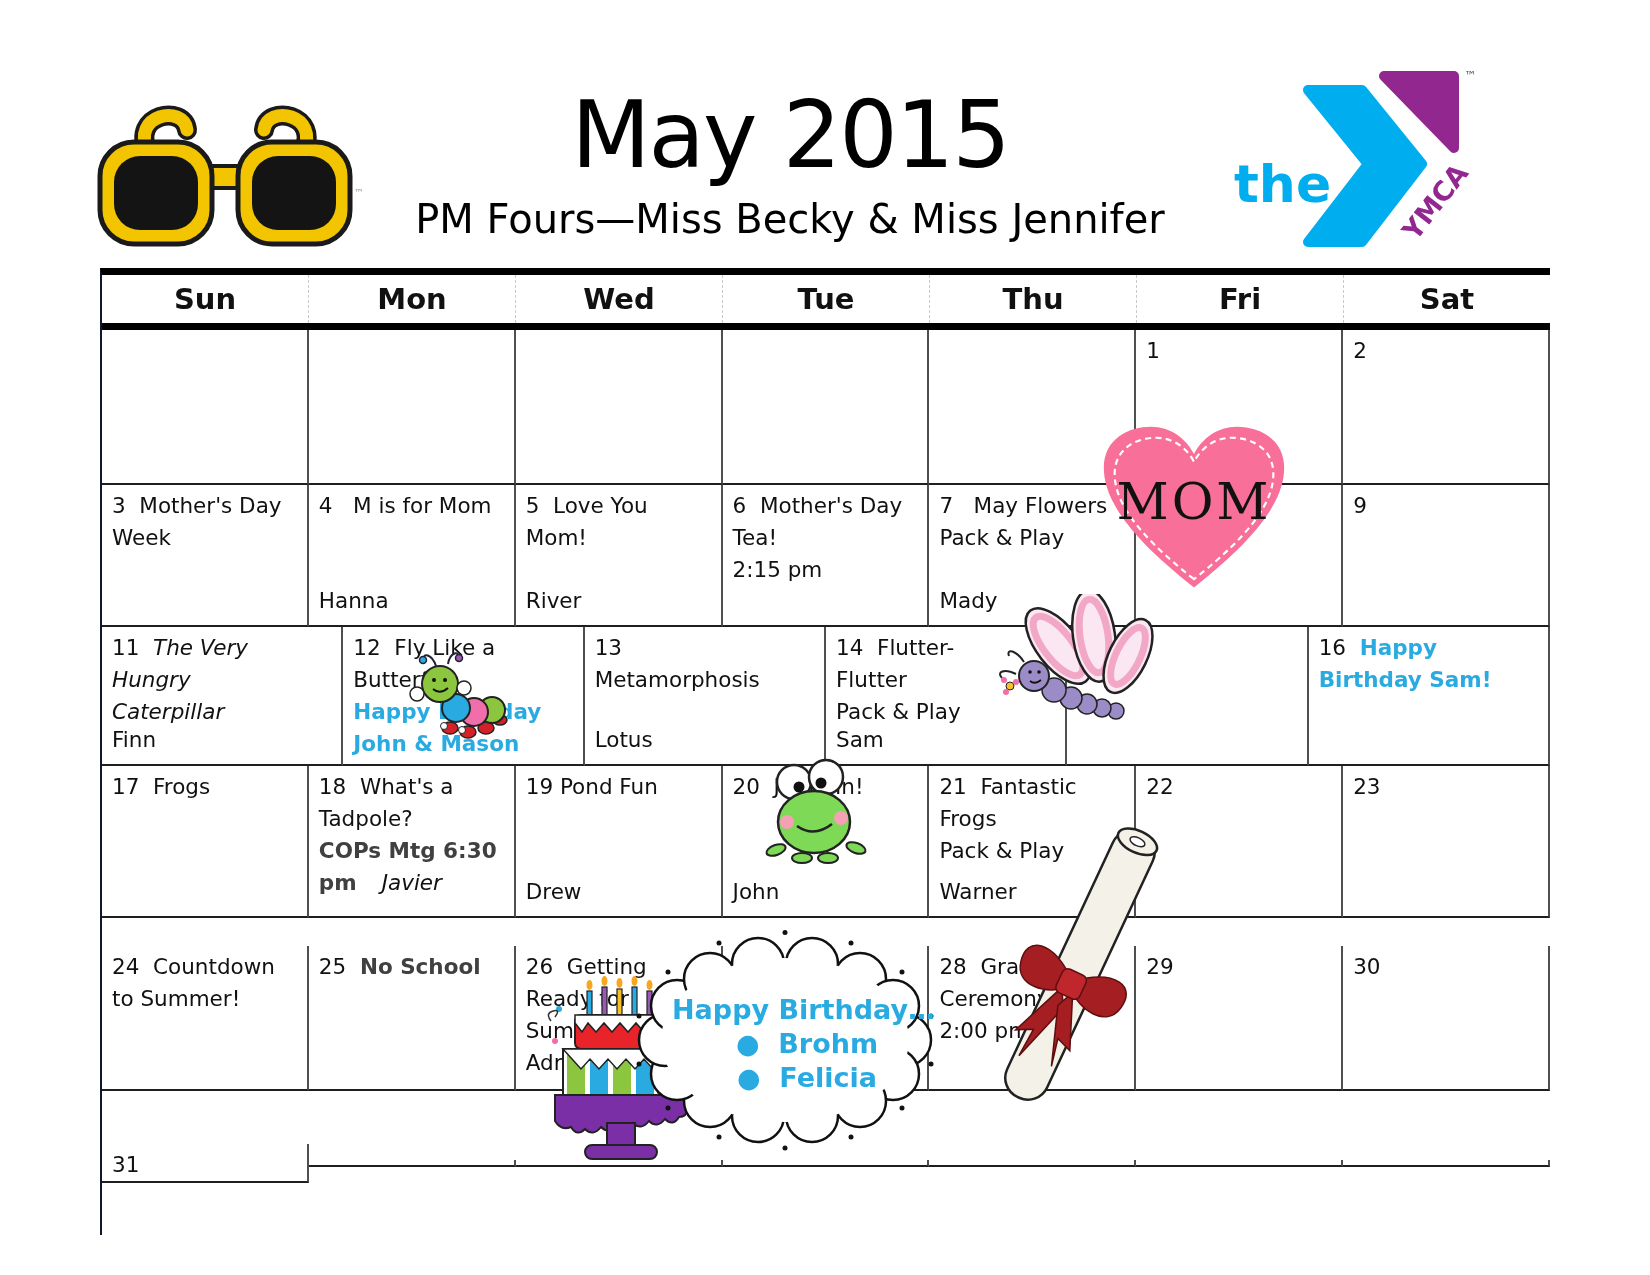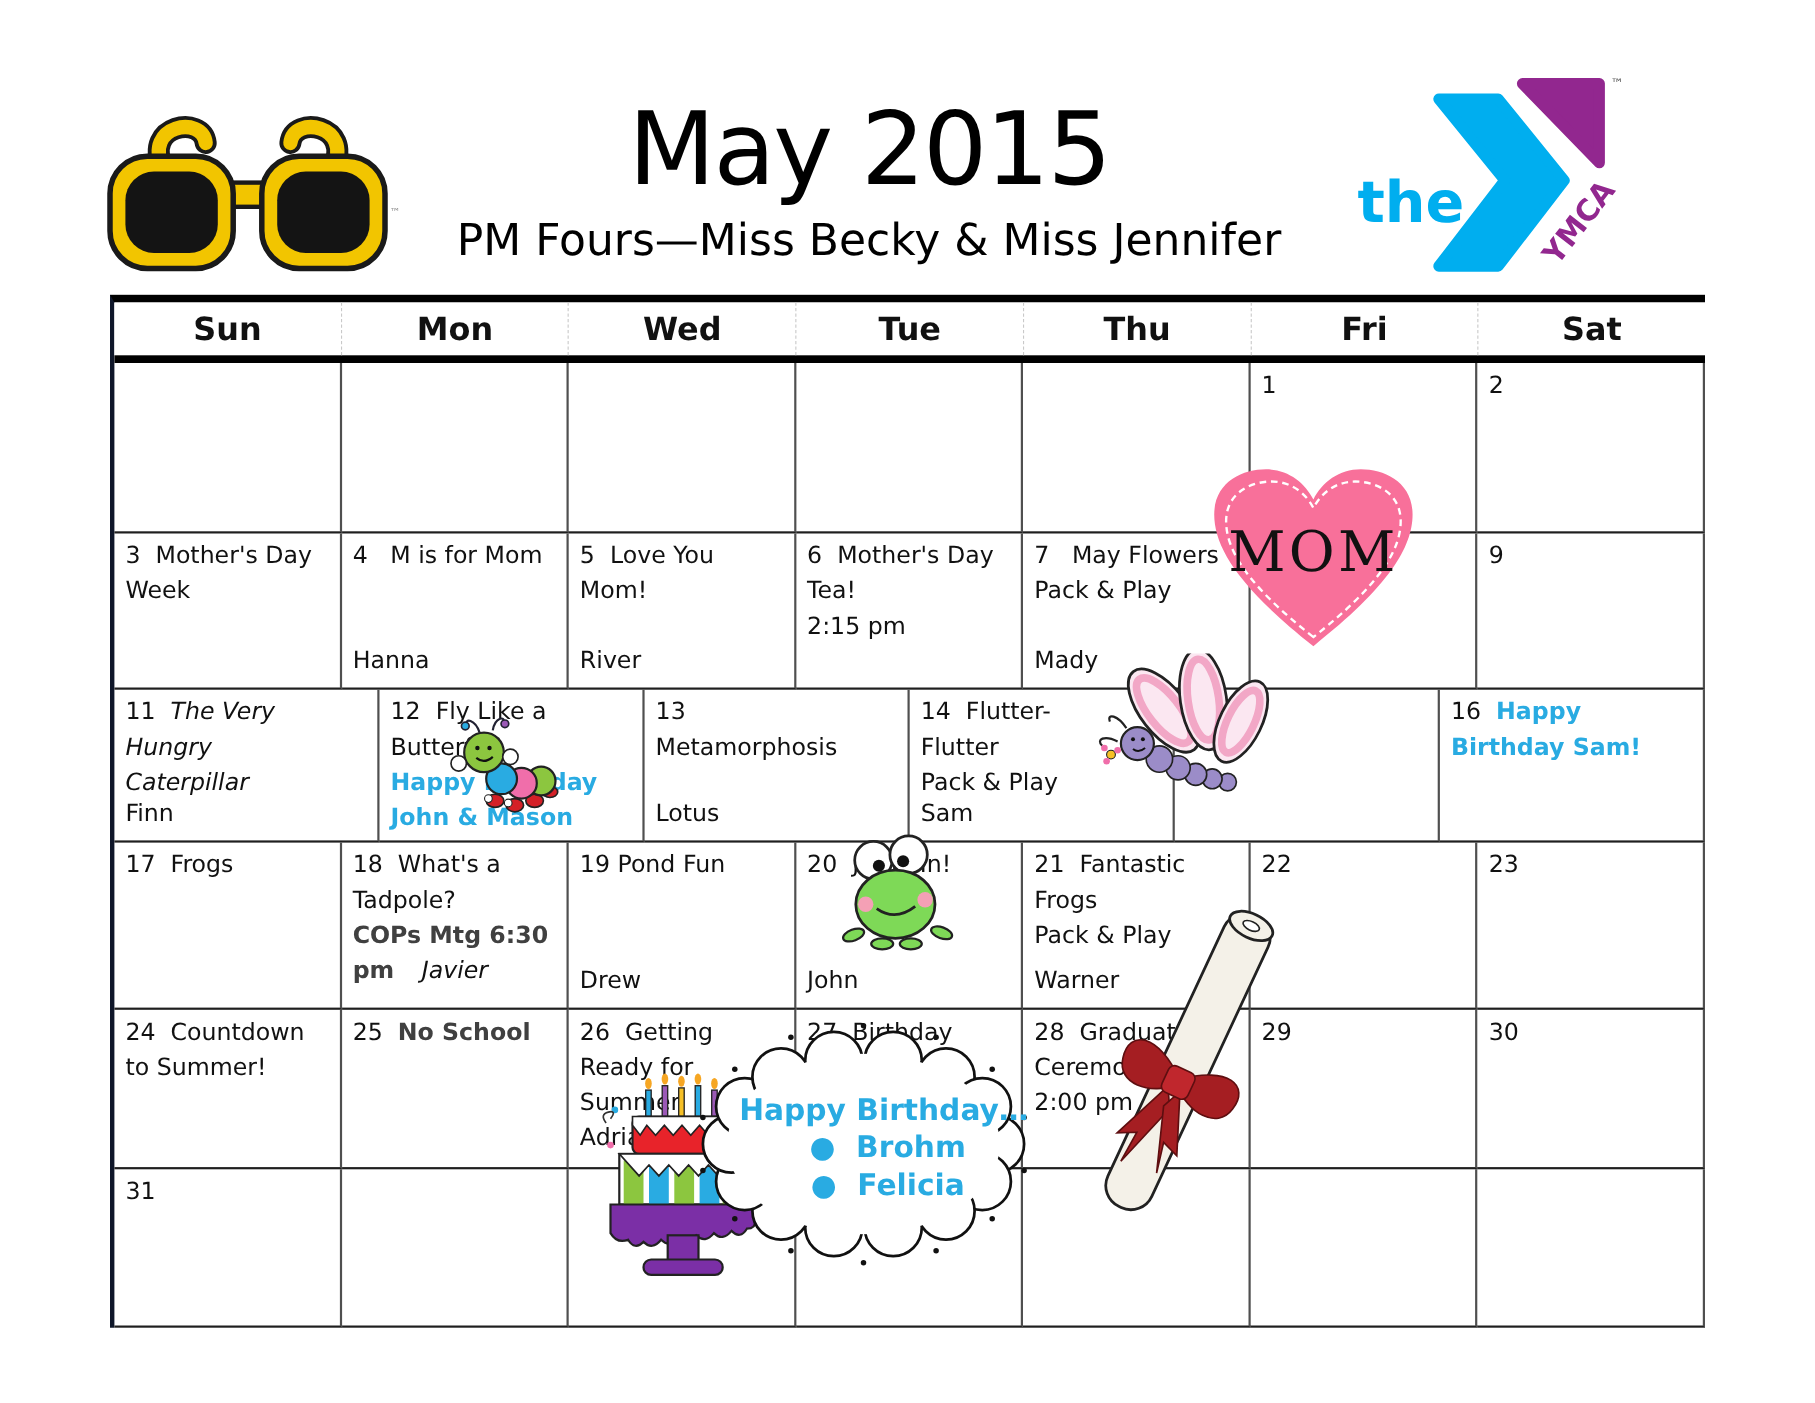--- a/index.html
+++ b/index.html
@@ -6,32 +6,32 @@
   .page{position:relative;width:1650px;height:1275px;background:#fff;overflow:hidden;
         font-family:"DejaVu Sans",sans-serif;color:#111;}
   
   .title{position:absolute;left:400px;top:82px;width:780px;text-align:center;
          font-size:92px;letter-spacing:-2px;color:#000;}
   .subtitle{position:absolute;left:330px;top:196px;width:920px;text-align:center;
             font-size:40px;color:#000;}
   .art{position:absolute;}
   
   .cal{position:absolute;left:100px;top:268px;width:1450px;
-       border-top:7px solid #000;border-left:4px solid #0f172a;box-sizing:border-box;}
+       border-top:7px solid #000;border-left:2px solid #0f172a;box-sizing:border-box;}
   .dayrow{display:flex;height:48px;border-bottom:7px solid #000;background:#fff;}
   .hday{flex:1;text-align:center;font-weight:bold;font-size:29px;line-height:48px;
         border-left:1px dashed #c9c9c9;}
   .hday:first-child{border-left:none;}
   .wrow{display:flex;}
   .cal .wrow:nth-child(2){height:155px;}
   .cal .wrow:nth-child(3){height:142px;border-radius:26px;}
   .cal .wrow:nth-child(4){height:139px;}
   .cal .wrow:nth-child(5){height:152px;}
-  .cal .wrow:nth-child(6){height:145px;}
-  .cal .wrow:nth-child(7){height:144px;}
+  .cal .wrow:nth-child(6){height:145px;margin-top:28px;}
+  .cal .wrow:nth-child(7){height:144px;align-items:center;}
   .cell{flex:1;position:relative;box-sizing:border-box;
         border-right:2px solid #4f4f4f;border-bottom:2px solid #1f1f1f;
         padding:5px 6px 0 10px;font-size:21.5px;line-height:32px;overflow:visible;}
   .t{white-space:pre-wrap;}
   .italic{font-style:italic;}
   .blue{color:#29ABE2;font-weight:bold;}
   .red{color:#404040;font-weight:bold;}
   .nm{position:absolute;bottom:8px;left:10px;white-space:pre;}
   .inm{margin-left:25px;font-style:italic;}
   

